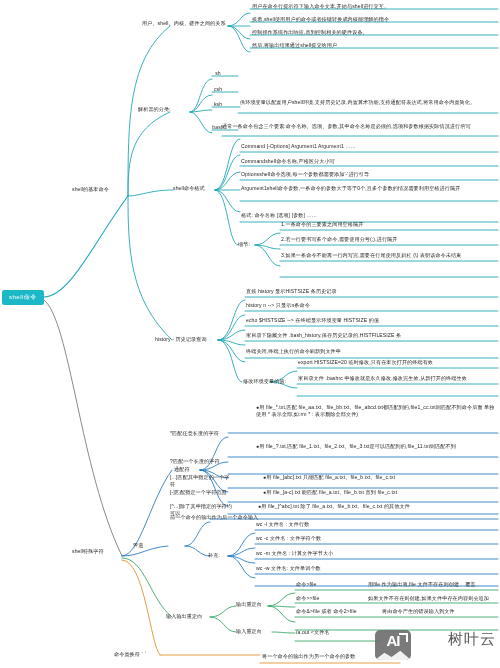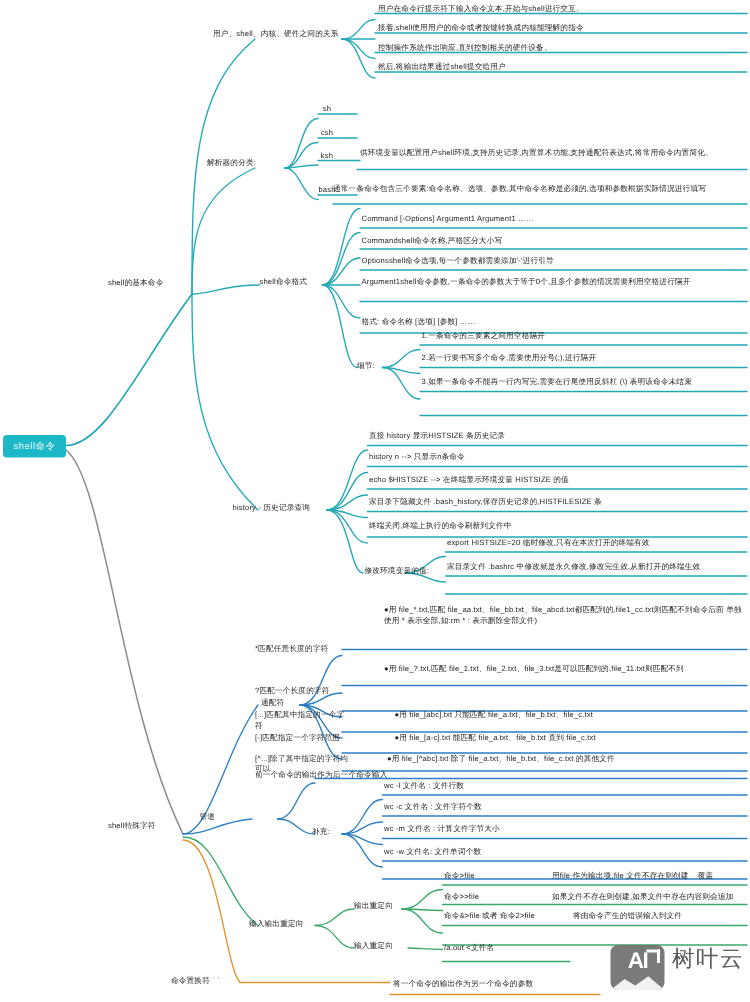--- a/index.html
+++ b/index.html
@@ -45,21 +45,21 @@
   }
   .wm-badge .hill{
     position:absolute;bottom:0;left:0;width:100%;height:11px;
     background:#f0f0f0;
     clip-path:polygon(0 100%,26% 34%,46% 72%,70% 16%,100% 100%);
   }
   .wm-badge .corner{
     position:absolute;top:3px;right:3px;width:7px;height:7px;
     border-top:2px solid #fff;border-right:2px solid #fff;
   }
-  .wm-text{font-size:15px;color:#4b4b4b;letter-spacing:1px;}
+  .wm-text{font-size:15px;color:#4b4b4b;letter-spacing:1px;margin-left:32px;}
 </style>
 </head>
 <body>
 
 <div id="canvas">
 
   <svg class="links" viewBox="0 0 500 668">
     <g fill="none" stroke-width="0.9" stroke-linecap="round">
 
       <path d="M44,297 C70,297 95,240 128,196" stroke="#21a8b5" stroke-width="1.1"></path>

